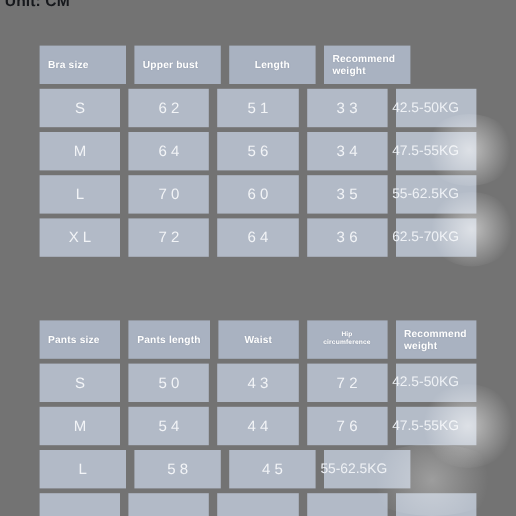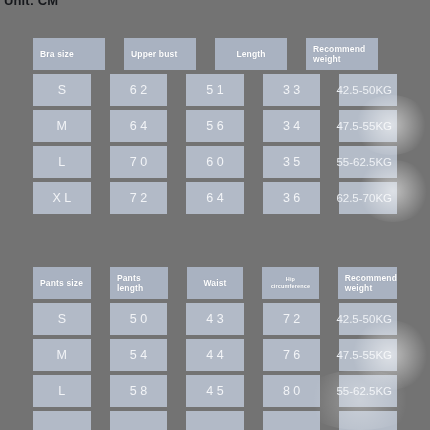--- a/index.html
+++ b/index.html
@@ -41,21 +41,21 @@
   .size-table {
     position: absolute;
     left: 33px;
     width: 364px;
   }
   #bra-table  { top: 38px; }
   #pants-table{ top: 267px; }
 
   .trow {
     display: flex;
-    gap: 19px;
+    gap: 7px;
     margin-bottom: 4px;
   }
 
   .cell {
     box-sizing: border-box;
     height: 32px;
     background: #afb8c6;
     display: flex;
     align-items: center;
     color: #ffffff;
@@ -256,21 +256,20 @@
       <div class="cell c3">76</div>
       <div class="cell c4 weight">
         <span class="wtxt">47.5-55KG</span>
       </div>
     </div>
 
     <div class="trow drow">
       <div class="cell c0">L</div>
       <div class="cell c1">58</div>
       <div class="cell c2">45</div>
-      <div class="cell c3">80</div>
       <div class="cell c4 weight">
         <span class="wtxt">55-62.5KG</span>
       </div>
     </div>
 
     <div class="trow drow">
       <div class="cell c0"></div>
       <div class="cell c1"></div>
       <div class="cell c2"></div>
       <div class="cell c3"></div>

